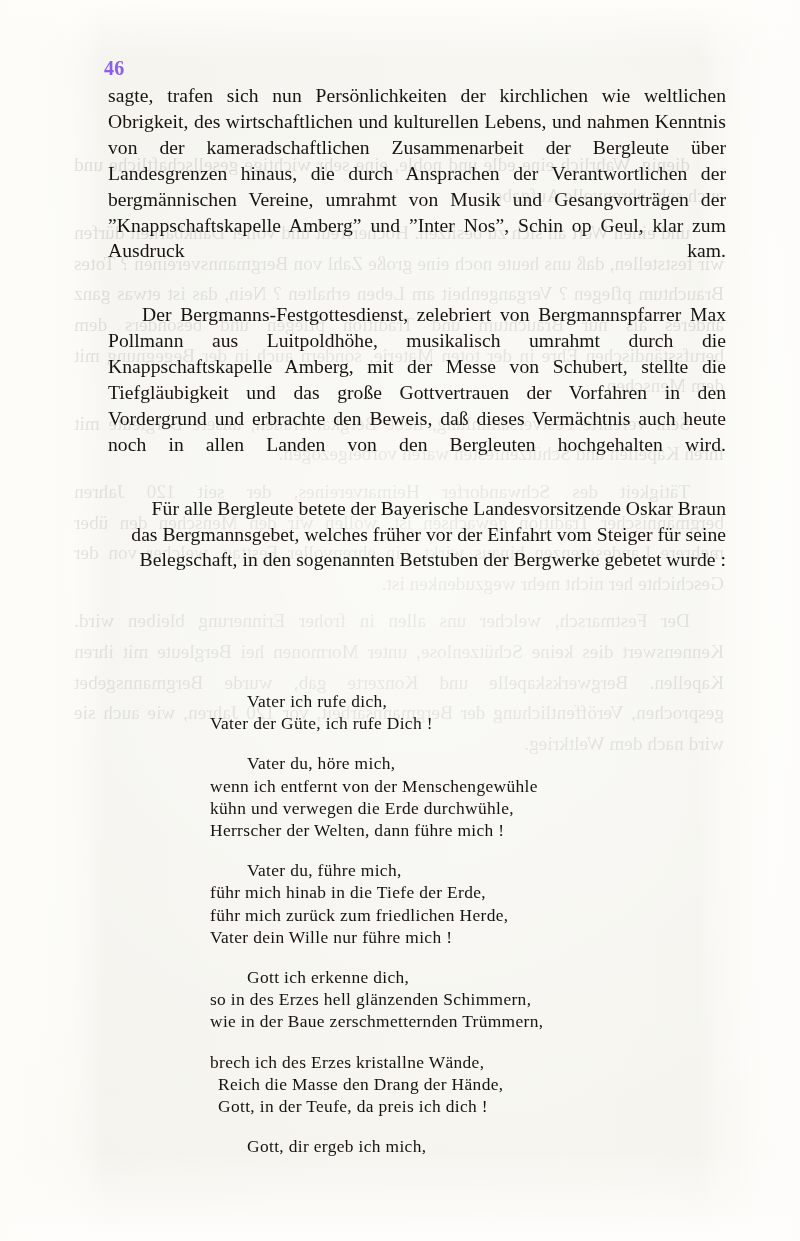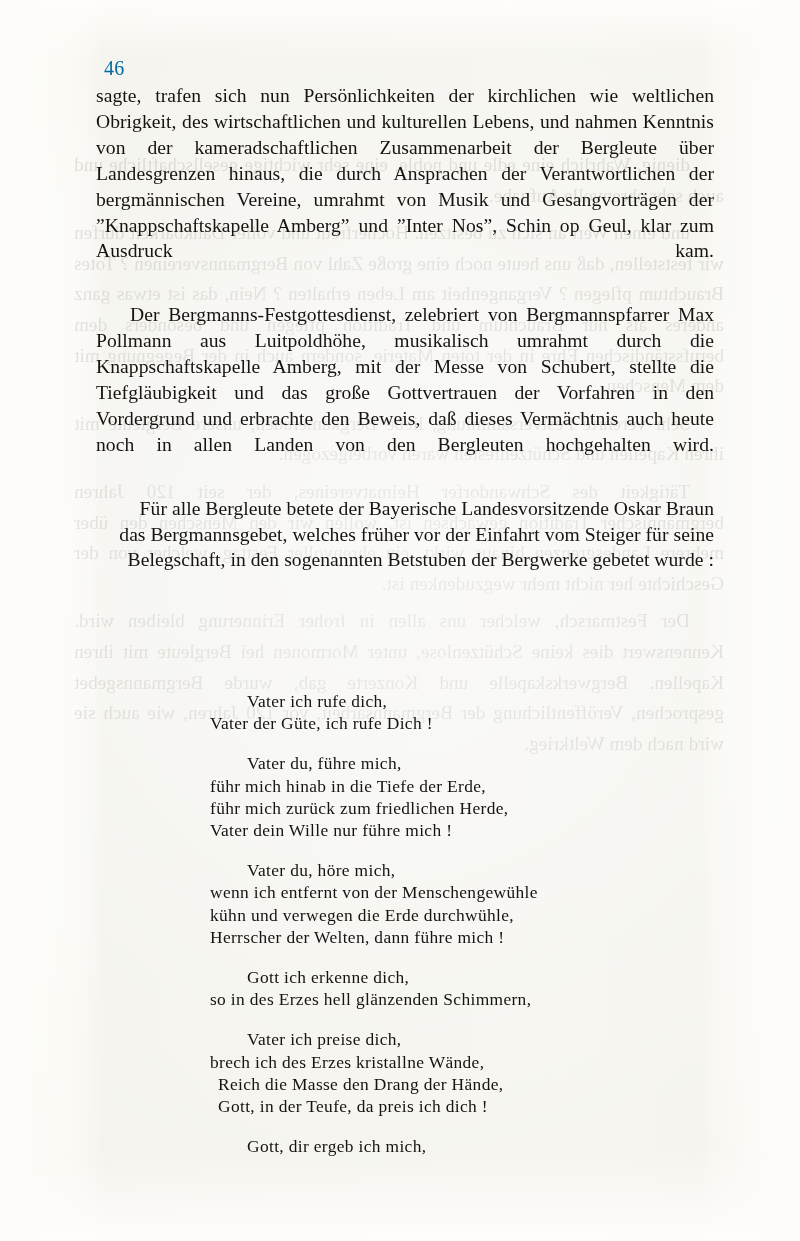--- a/index.html
+++ b/index.html
@@ -78,28 +78,28 @@
     pointer-events: none;
     user-select: none;
   }
   .bleed-layer p { margin: 0 0 7px 0; text-indent: 34px; }
 
   .folio {
     position: absolute;
     left: 104px;
     top: 57px;
     font-size: 20px;
-    font-weight: 400;
-    color: #0369a1;
+    font-weight: 700;
+    color: #8b5cf6;
     letter-spacing: 0.3px;
   }
 
   .body-text {
     position: absolute;
-    left: 96px;
+    left: 108px;
     top: 83px;
     width: 618px;
     font-size: 19.6px;
     line-height: 25.9px;
     text-align: justify;
     text-justify: inter-word;
     color: #161310;
     letter-spacing: 0.05px;
   }
   .body-text p {
@@ -167,37 +167,37 @@
     <p class="indent">Der Bergmanns-Festgottesdienst, zelebriert von Bergmannspfarrer Max Pollmann aus Luitpoldhöhe, musikalisch umrahmt durch die Knappschaftskapelle Amberg, mit der Messe von Schubert, stellte die Tiefgläubigkeit und das große Gottvertrauen der Vorfahren in den Vordergrund und erbrachte den Beweis, daß dieses Vermächtnis auch heute noch in allen Landen von den Bergleuten hochgehalten wird.</p>
     <p class="indent nojust">Für alle Bergleute betete der Bayerische Landesvorsitzende Oskar Braun das Bergmannsgebet, welches früher vor der Einfahrt vom Steiger für seine Belegschaft, in den sogenannten Betstuben der Bergwerke gebetet wurde :</p>
   </div>
 
   <div class="poem">
     <div class="stanza">
       <div class="v first">Vater ich rufe dich,</div>
       <div class="v">Vater der Güte, ich rufe Dich !</div>
     </div>
     <div class="stanza">
+      <div class="v first">Vater du, höre mich,</div>
+      <div class="v">wenn ich entfernt von der Menschengewühle</div>
+      <div class="v">kühn und verwegen die Erde durchwühle,</div>
+      <div class="v">Herrscher der Welten, dann führe mich !</div>
+    </div>
+    <div class="stanza">
       <div class="v first">Vater du, führe mich,</div>
       <div class="v">führ mich hinab in die Tiefe der Erde,</div>
       <div class="v">führ mich zurück zum friedlichen Herde,</div>
       <div class="v">Vater dein Wille nur führe mich !</div>
     </div>
     <div class="stanza">
-      <div class="v first">Vater du, höre mich,</div>
-      <div class="v">wenn ich entfernt von der Menschengewühle</div>
-      <div class="v">kühn und verwegen die Erde durchwühle,</div>
-      <div class="v">Herrscher der Welten, dann führe mich !</div>
-    </div>
-    <div class="stanza">
       <div class="v first">Gott ich erkenne dich,</div>
       <div class="v">so in des Erzes hell glänzenden Schimmern,</div>
-    </div>
-    <div class="stanza">
-      <div class="v first">Vater ich preise dich,</div>
+      <div class="v">wie in der Baue zerschmetternden Trümmern,</div>
+    </div>
+    <div class="stanza">
       <div class="v">brech ich des Erzes kristallne Wände,</div>
       <div class="v ind1">Reich die Masse den Drang der Hände,</div>
       <div class="v ind1">Gott, in der Teufe, da preis ich dich !</div>
     </div>
     <div class="stanza">
       <div class="v first">Gott, dir ergeb ich mich,</div>
 
     </div>
   </div>
 

